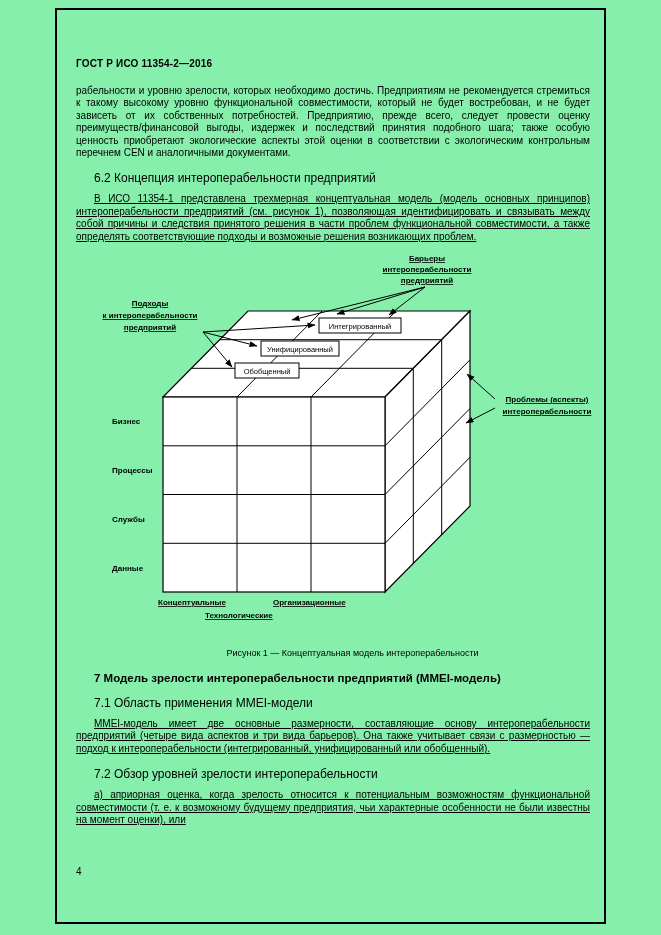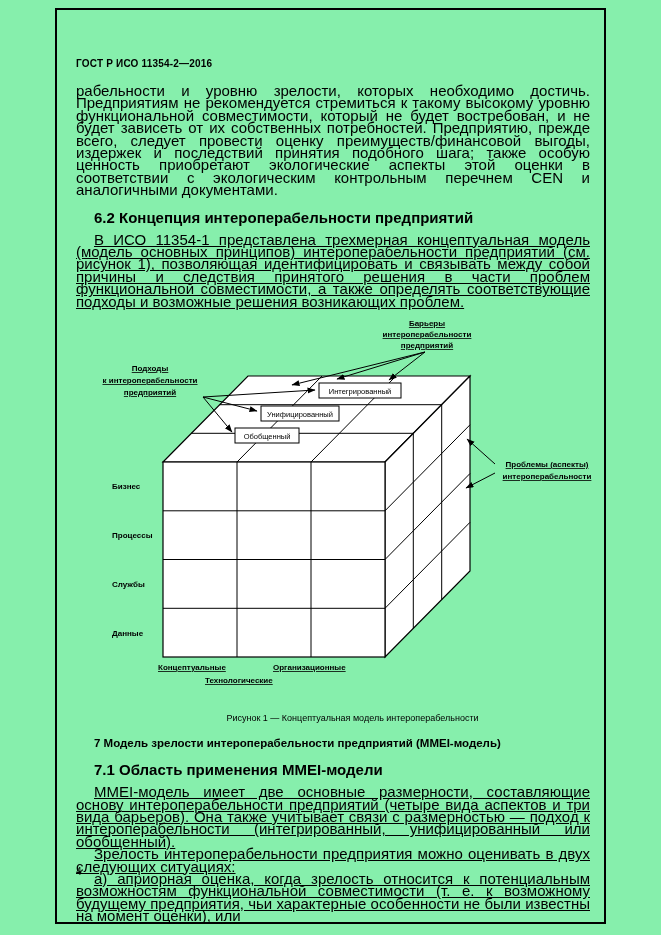--- a/index.html
+++ b/index.html
@@ -2,23 +2,23 @@
 <html><head>
 <meta charset="utf-8">
 <style>
   * { margin:0; padding:0; box-sizing:border-box; }
   html,body { background:#fff; }
   body { font-family:"Liberation Sans", sans-serif; color:#000; }
   .page { position:relative; width:661px; height:935px; background:#86efac; overflow:hidden; }
   .frame { position:absolute; left:55px; top:8px; width:551px; height:916px; border:2px solid #000; }
   .content { position:absolute; left:76px; top:58px; width:514px; }
   .doc-header { font-weight:bold; font-size:10px; letter-spacing:0.2px; margin-bottom:16px; }
-  p.body { font-size:15px; line-height:12.4px; text-align:justify; }
+  p.body { font-size:10px; line-height:12.4px; text-align:justify; }
   p.indent { text-indent:18px;text-decoration:underline; }
-  h4.sub { font-size:15px; font-weight:bold; margin:12px 0 8px 18px; }
+  h4.sub { font-size:12px; font-weight:normal; margin:12px 0 8px 18px; }
   h2.sec { font-size:11.5px; font-weight:bold; margin:14px 0 10px 18px; }
   .figure-wrap { margin:4px 0 0 19px; width:515px; }
   .figure-caption { font-size:9px; text-align:center; width:515px; margin-top:12px; }
   .page-number { position:absolute; left:76px; top:866px; font-size:10px; }
   svg .ln { stroke:#000; stroke-width:1; fill:none; }
   svg .face { fill:#fff; stroke:#000; stroke-width:1.2; }
   svg .arrow { stroke:#000; stroke-width:1; fill:none; marker-end:url(#arrh); }
   svg text { fill:#000; }
   svg .fig-t { font-size:8px; font-weight:bold; }
   svg .und { text-decoration:underline; }
@@ -128,19 +128,19 @@
       </svg>
       <div class="figure-caption">Рисунок 1 — Концептуальная модель интероперабельности</div>
     </div>
 
     <h2 class="sec">7  Модель зрелости интероперабельности предприятий (MMEI-модель)</h2>
 
     <h4 class="sub">7.1 Область применения MMEI-модели</h4>
 
     <p class="body indent">MMEI-модель имеет две основные размерности, составляющие основу интероперабельности предприятий (четыре вида аспектов и три вида барьеров). Она также учитывает связи с размерностью — подход к интероперабельности (интегрированный, унифицированный или обобщенный).</p>
 
+    <h4 class="sub">7.2 Обзор уровней зрелости интероперабельности</h4>
 
-    <p class="body indent">Зрелость интероперабельности предприятия можно оценивать в двух следующих ситуациях:</p>
     <p class="body indent">а) априорная оценка, когда зрелость относится к потенциальным возможностям функциональной совместимости (т. е. к возможному будущему предприятия, чьи характерные особенности не были известны на момент оценки), или</p>
   </div>
 
   <div class="page-number">4</div>
 </div>
 
 </body></html>

